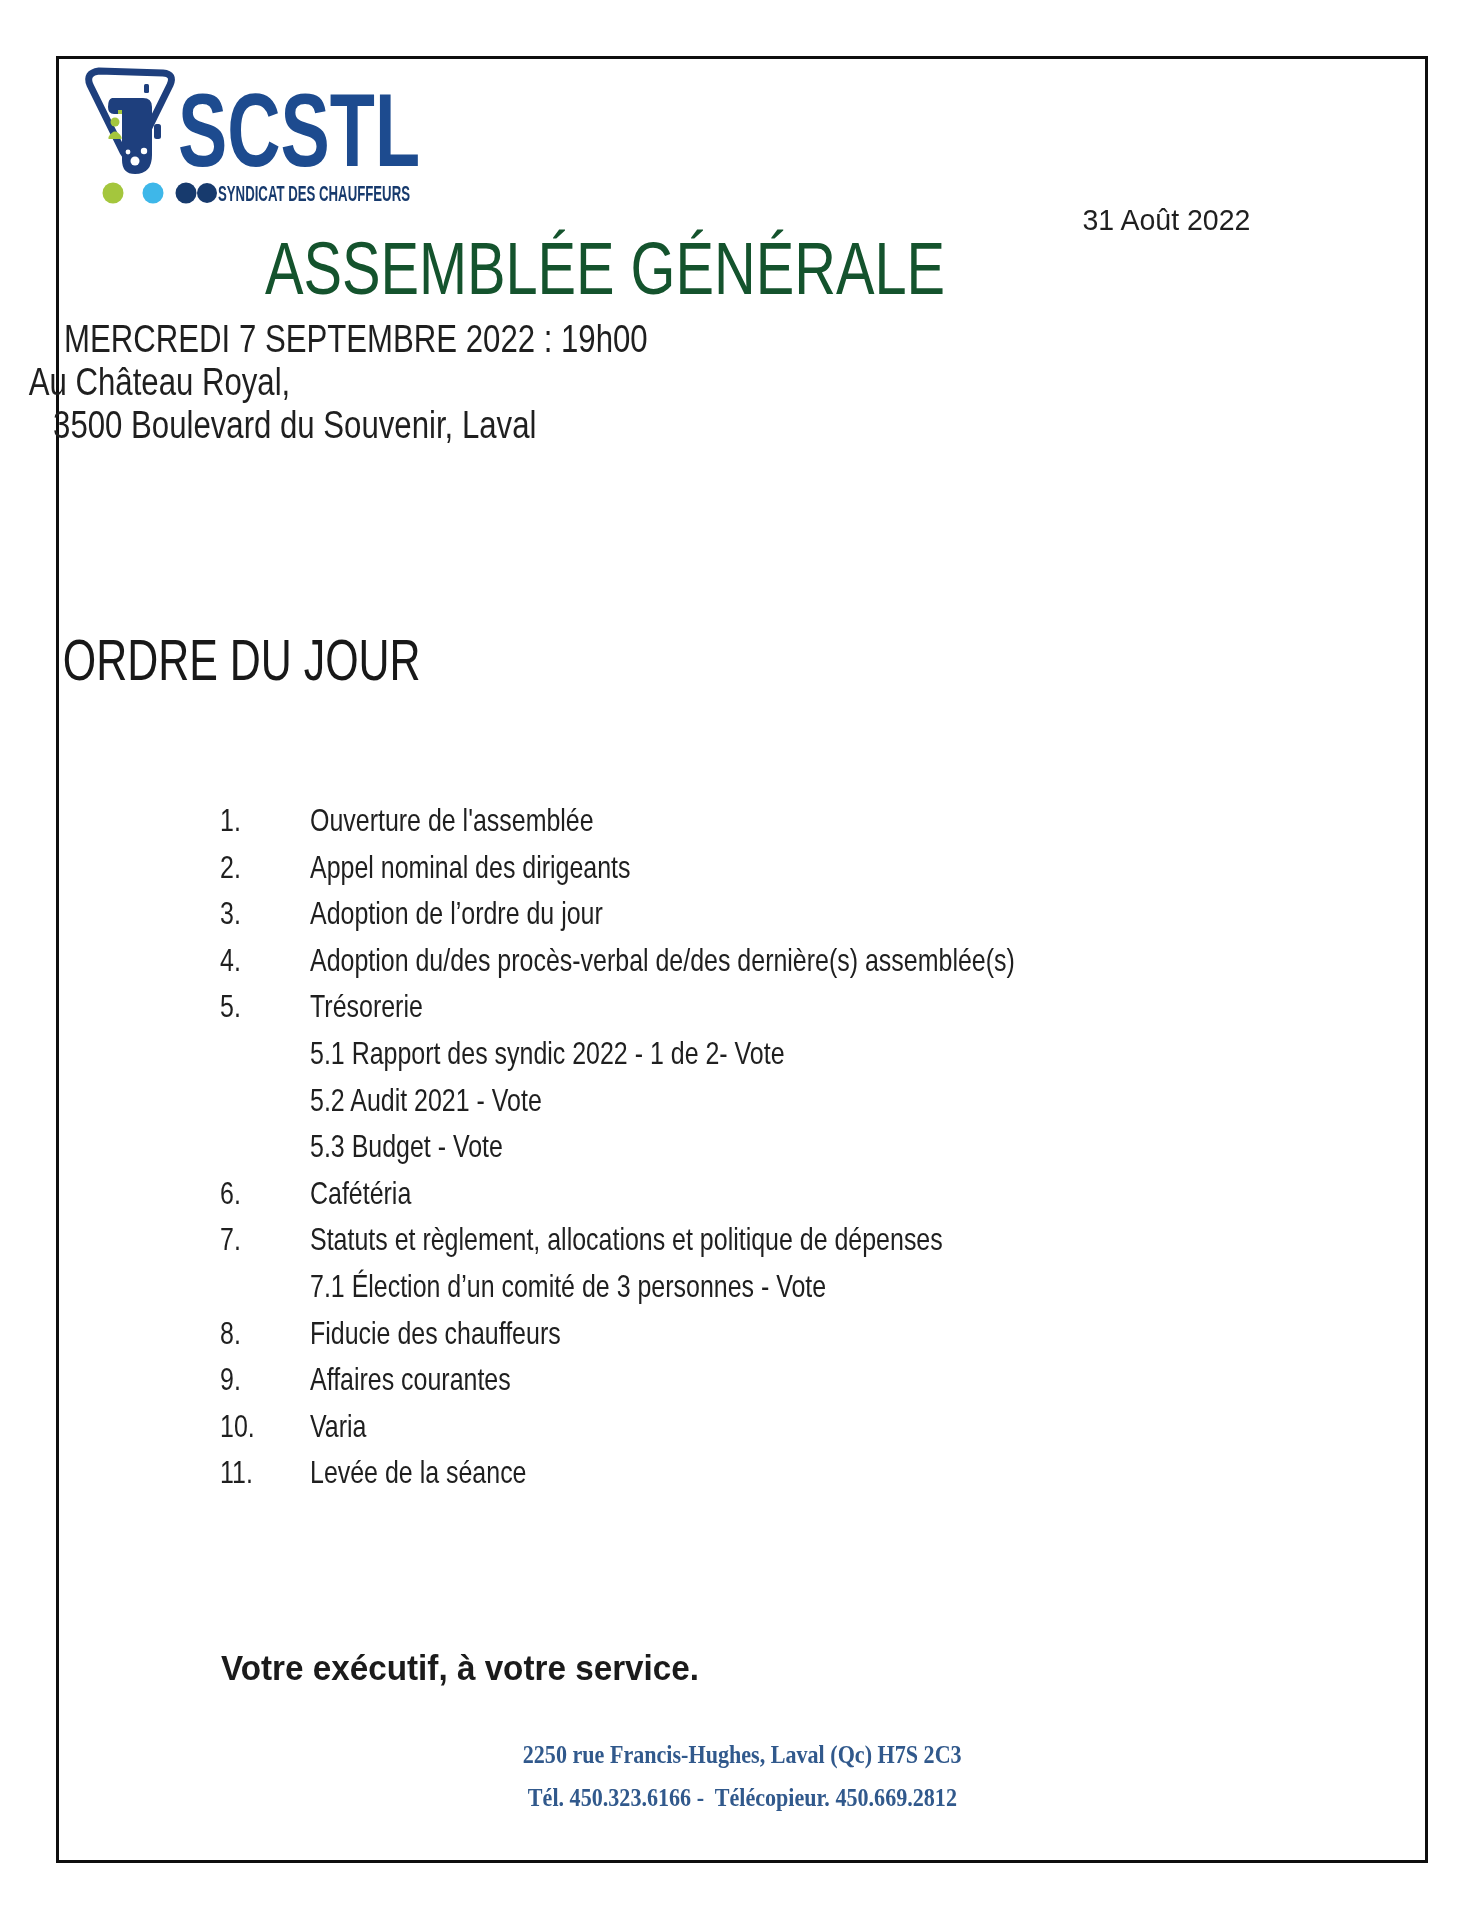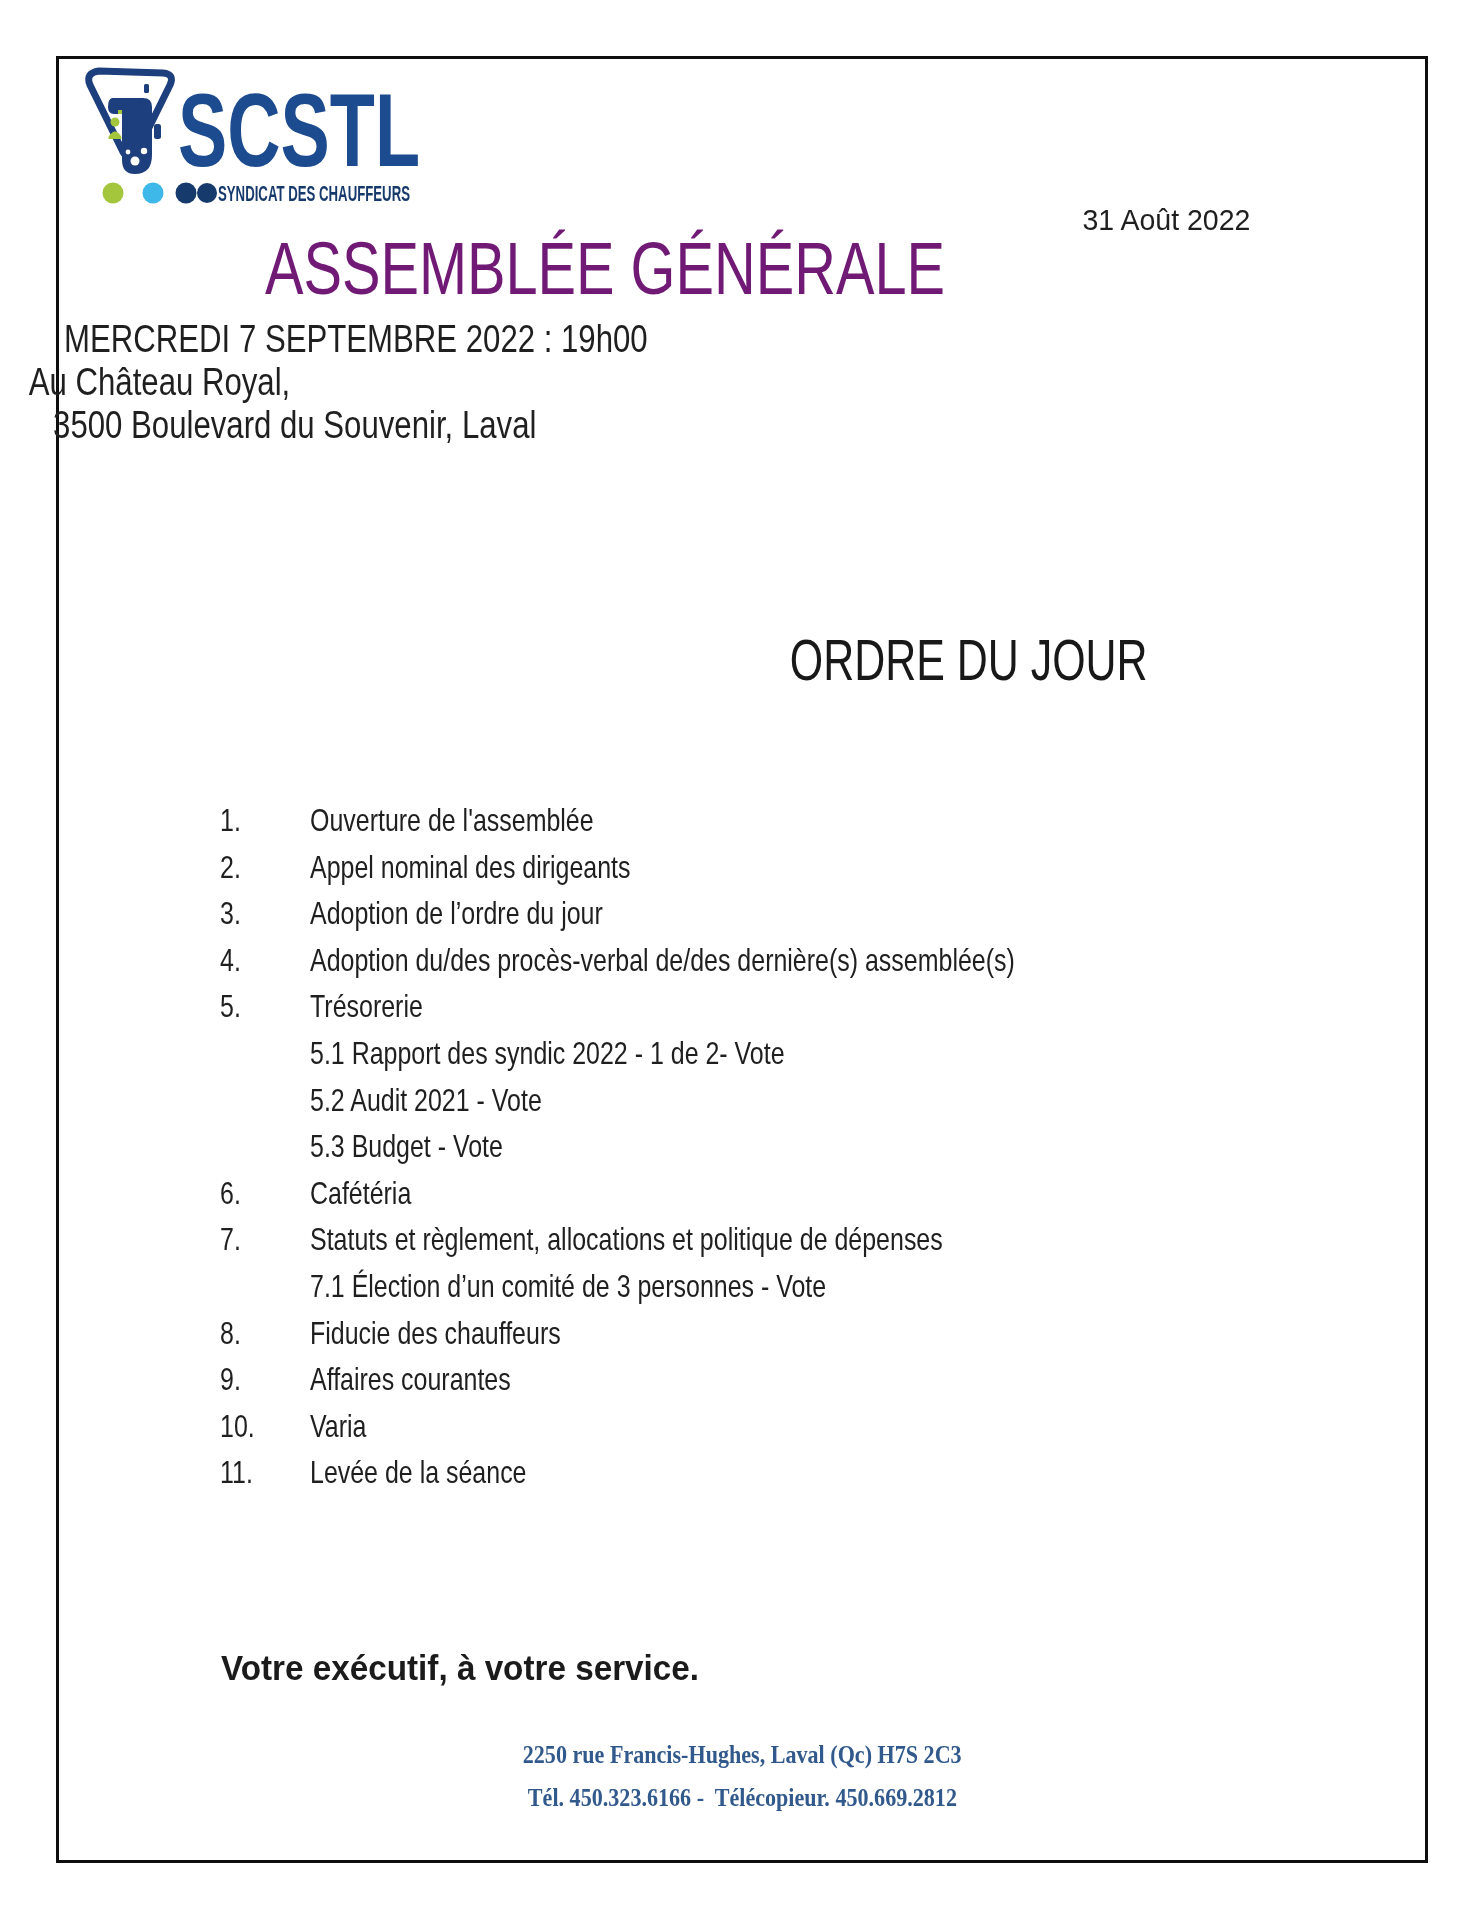--- a/index.html
+++ b/index.html
@@ -17,28 +17,28 @@
   .s95 { transform:scaleX(.95); } .s85 { transform:scaleX(.85); }
   .s82 { transform:scaleX(.82); } .s78 { transform:scaleX(.78); }
   .s74 { transform:scaleX(.74); }
 
   .logo { position:absolute; left:78px; top:62px; width:345px; height:150px; }
 
   .date-line { position:absolute; top:203px; right:229px; font-size:30px;margin-left:44px; }
 
   .doc-title {
     position:absolute; top:224px; left:0; width:1210px; text-align:center;
-    font-size:74px; line-height:90px; color:#701a75;
+    font-size:74px; line-height:90px; color:#14532d;
   }
   .meeting-block {
     position:absolute; top:318px; left:0; width:1210px; 
     font-size:38px; line-height:43px;
   }
   .agenda-heading {
-    position:absolute; top:624px; left:0; width:1210px; text-align:right;
+    position:absolute; top:624px; left:0; width:1210px; text-align:left;
     font-size:58px; line-height:72px; color:#181818;text-decoration:underline;
   }
   .agenda { position:absolute; left:220px; top:797px; font-size:32px; }
   .agenda .row { display:flex; line-height:46.6px; }
   .agenda .num { width:90px; flex:0 0 90px; }
   .agenda .txt { white-space:nowrap; }
 
   .closing {
     position:absolute; left:221px; top:1648px; font-size:35px;
     font-weight:600; color:#1b1b1b;

